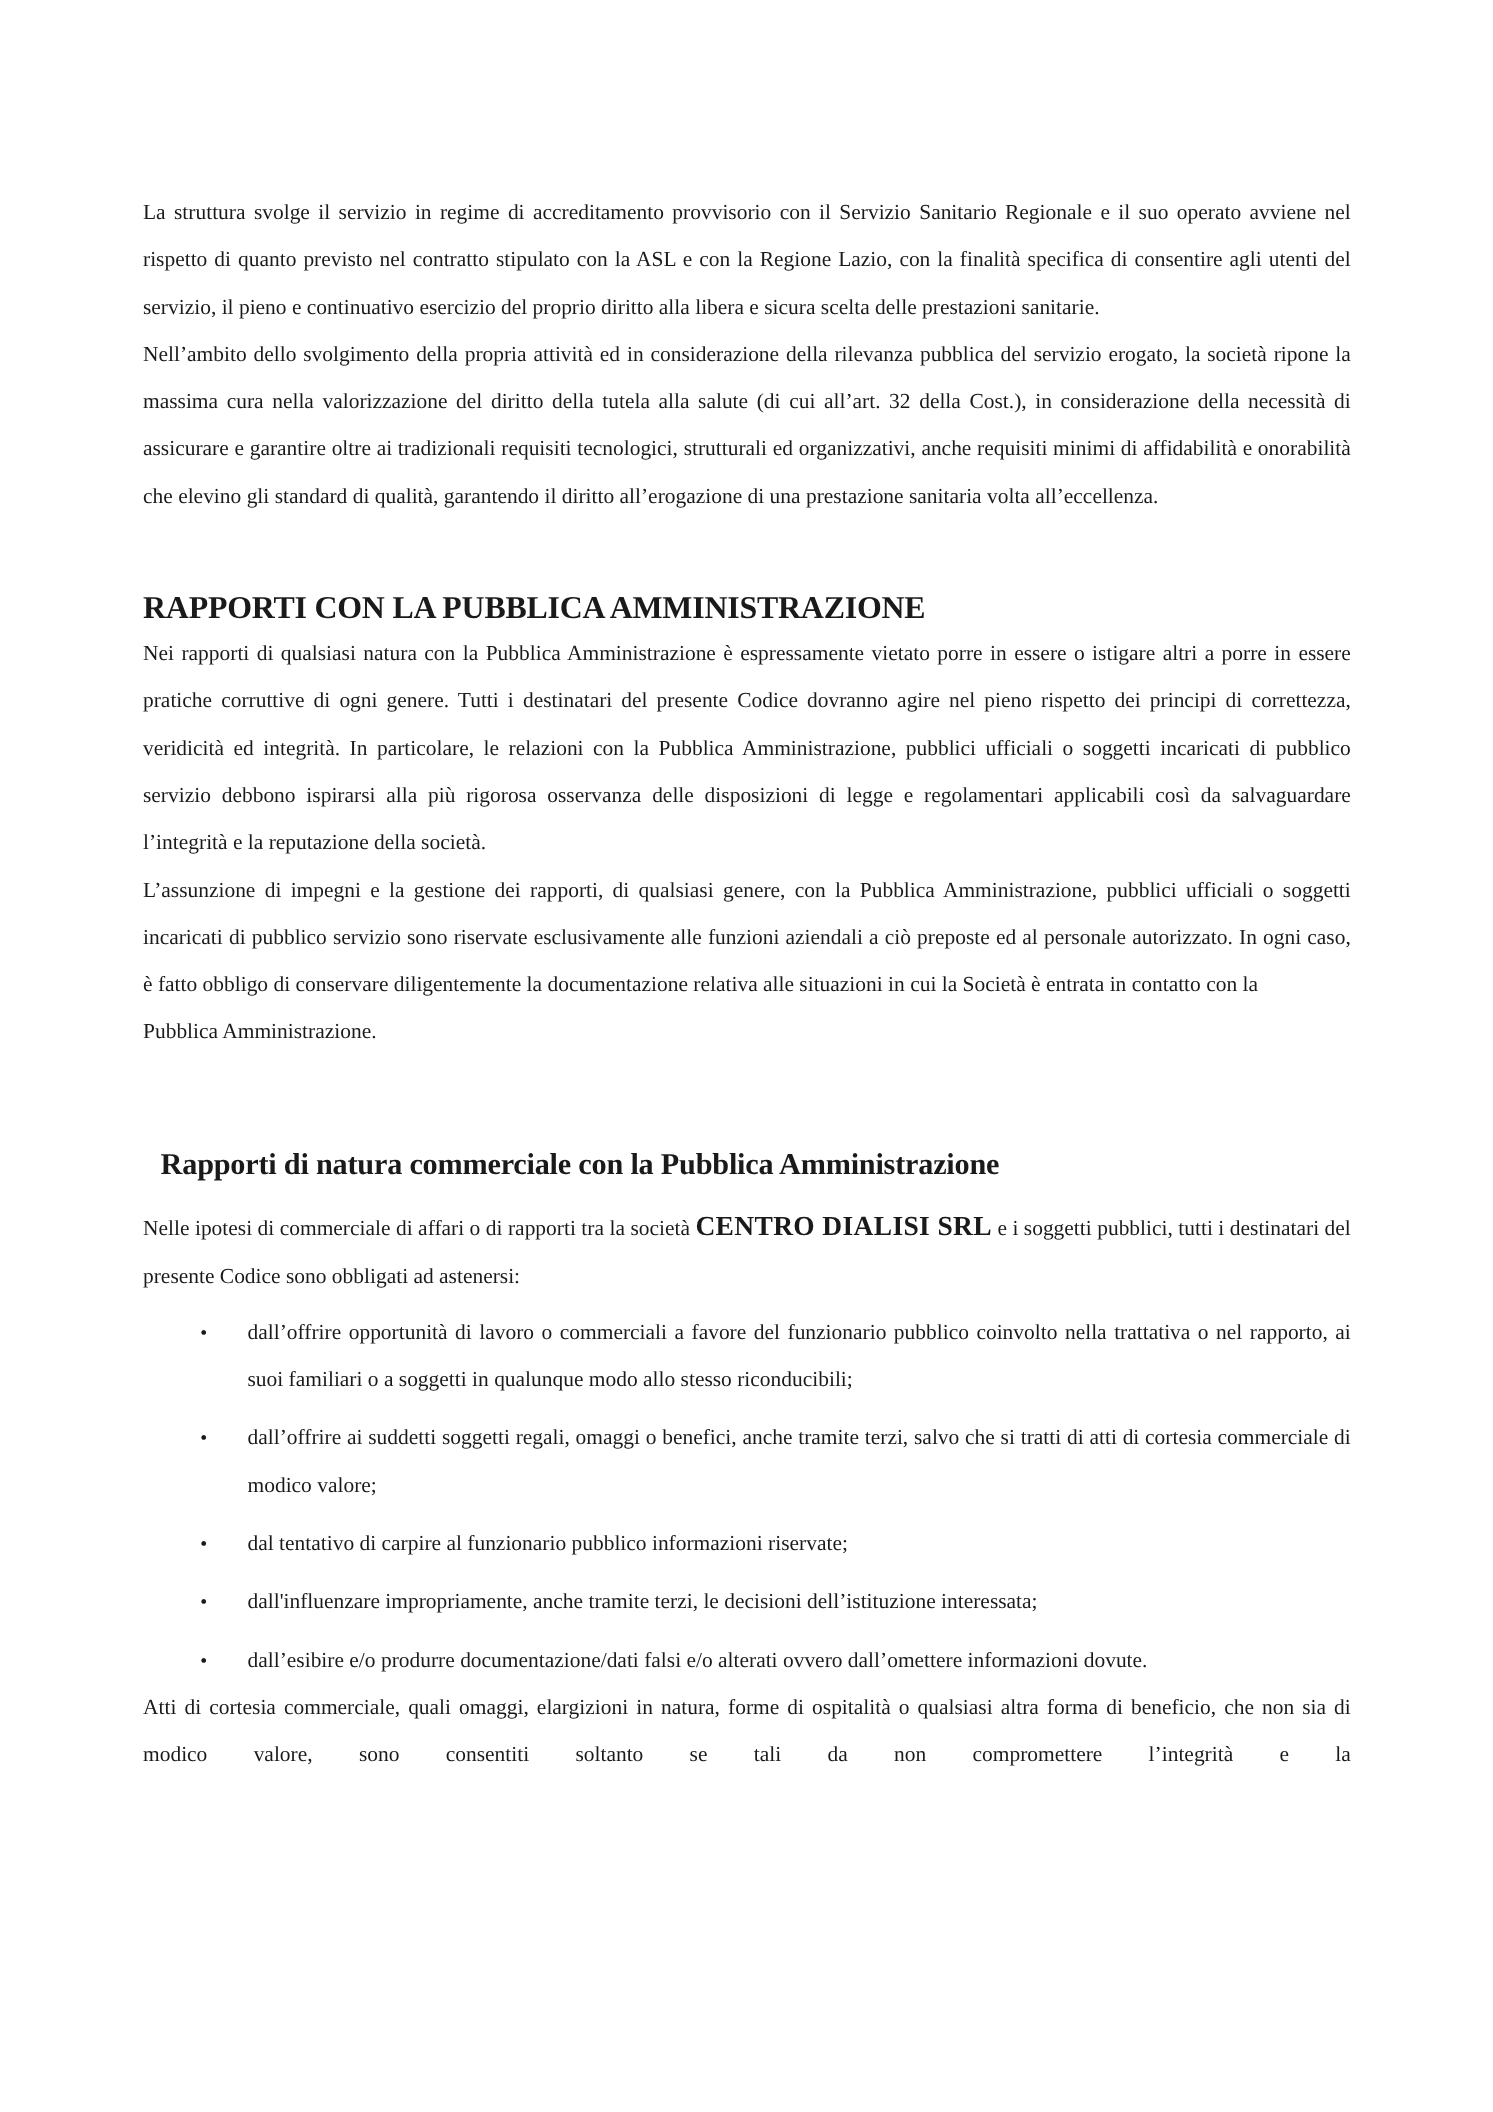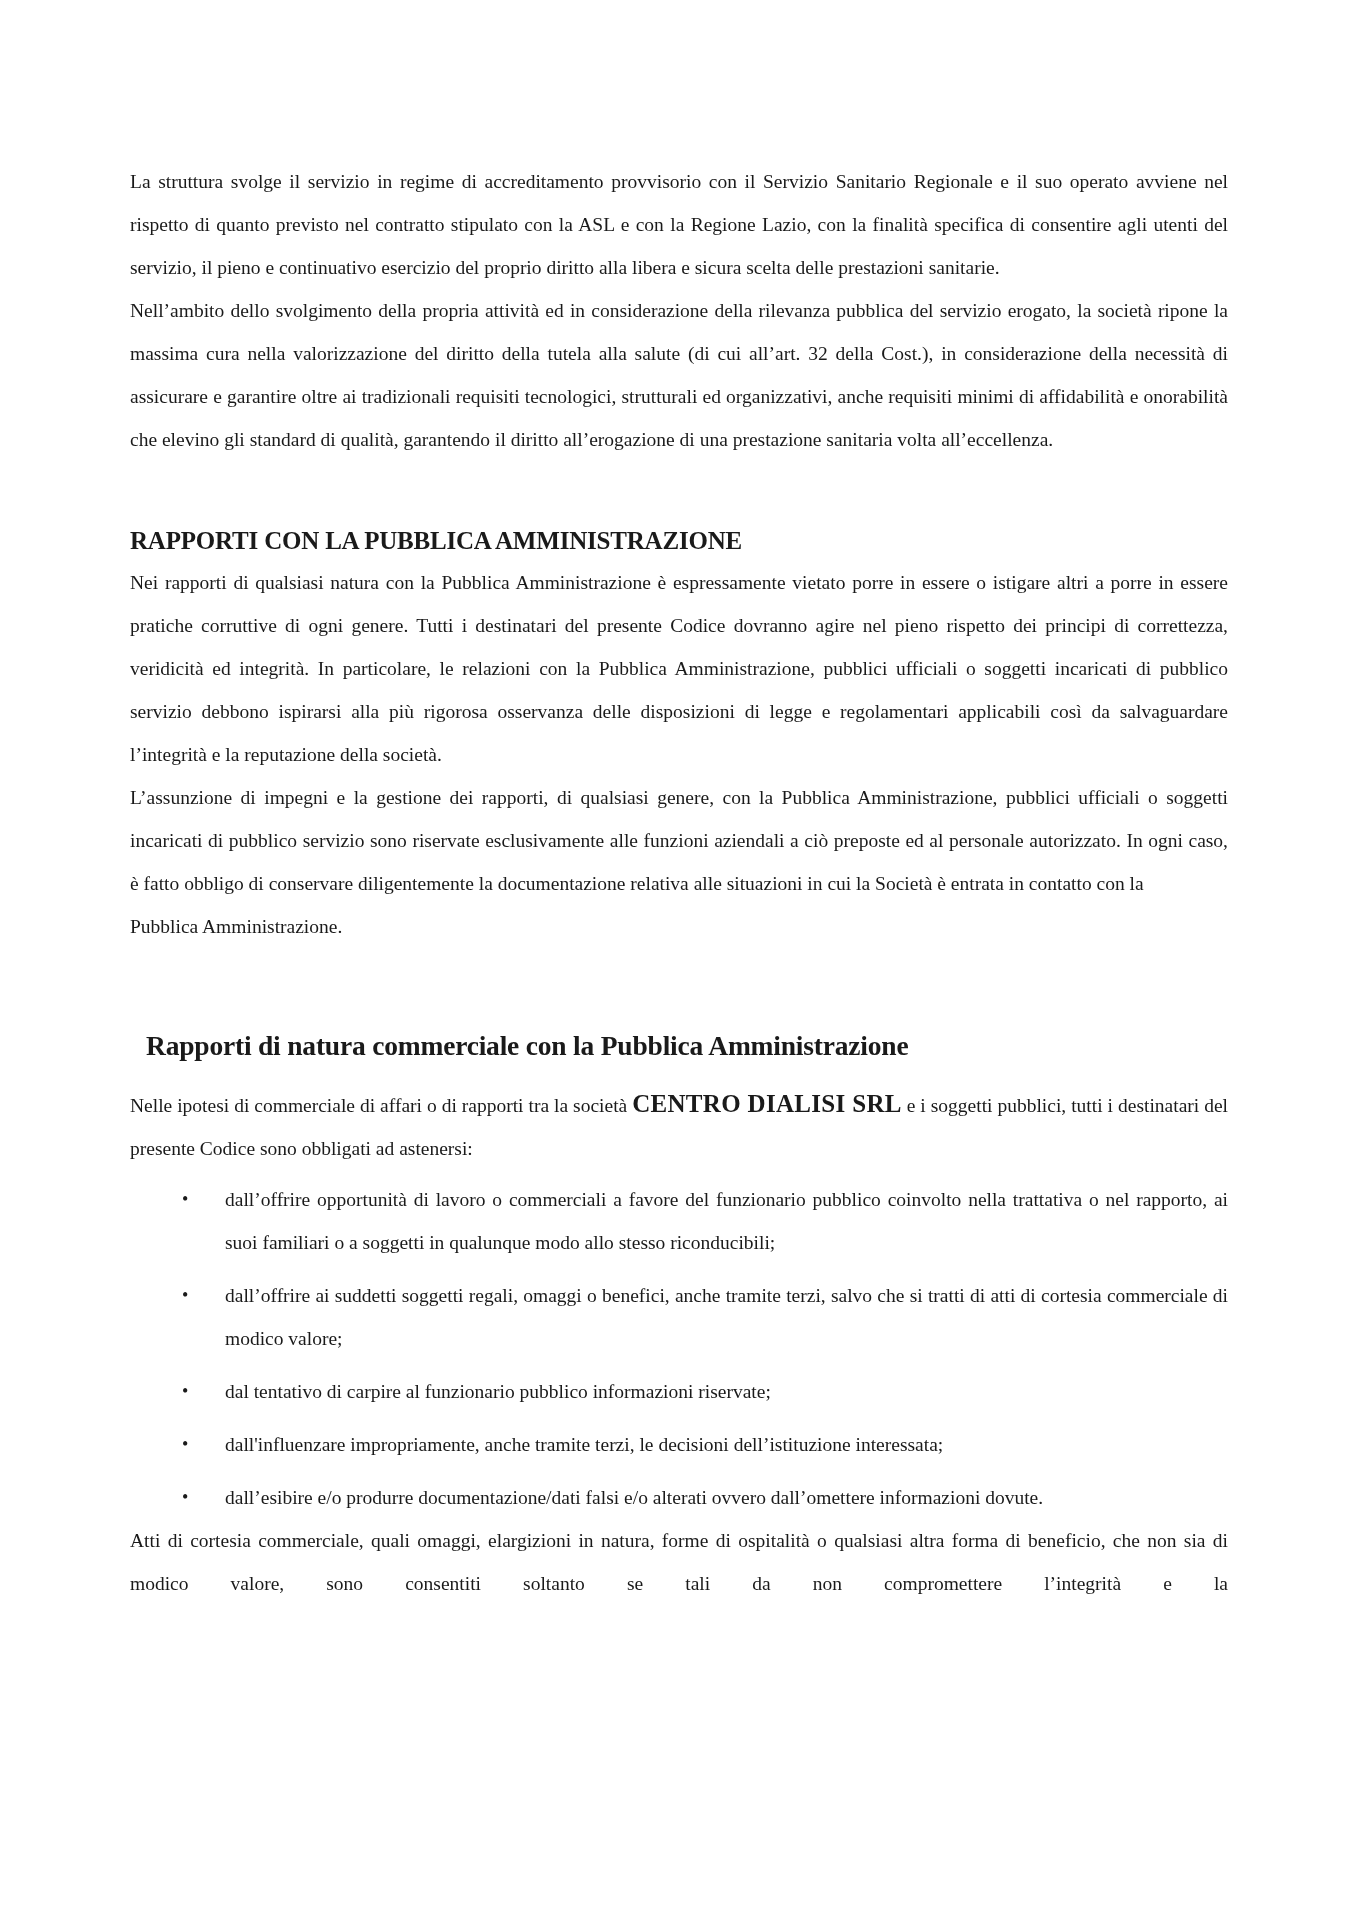--- a/index.html
+++ b/index.html
@@ -1,20 +1,20 @@
 <!DOCTYPE html>
 <html><head>
 <meta charset="utf-8">
 <style>
   html, body { margin: 0; padding: 0; background: #ffffff; }
   body { width: 1357px; height: 1920px; position: relative; overflow: hidden;
          font-family: "Liberation Serif", "DejaVu Serif", serif; color: #1a1a1a; }
-  .page { position: absolute; left: 130px; top: 160px; width: 1098px; }
+  .page { position: absolute; left: 130px; top: 172px; width: 1098px; }
   p { margin: 0; font-size: 19.5px; line-height: 43px; text-align: justify; text-align-last: left; }
-  h1.sec { margin: 0; font-size: 25px; font-weight: bold; line-height: 40px; letter-spacing: -0.2px; }
+  h1.sec { margin: 0; font-size: 29px; font-weight: bold; line-height: 40px; letter-spacing: -0.2px; }
   h2.sub { margin: 16px; font-size: 27.5px; font-weight: bold; line-height: 40px; letter-spacing: -0.2px; }
   .gap-h1 { height: 60px; }
   .gap-h2 { height: 62px; }
   ul.bullets { list-style: none; margin: 8px 0 0 0; padding: 0; }
   ul.bullets li { position: relative; padding-left: 95px; font-size: 19.5px; line-height: 43px;
                   text-align: justify; text-align-last: left; margin-bottom: 10px; }
   ul.bullets li .bullet { position: absolute; left: 52px; top: 0; font-size: 18px; }
   strong.company { font-size: 25px; font-weight: bold; letter-spacing: 0.3px; margin-top: 12px; }
 </style>
 </head>

